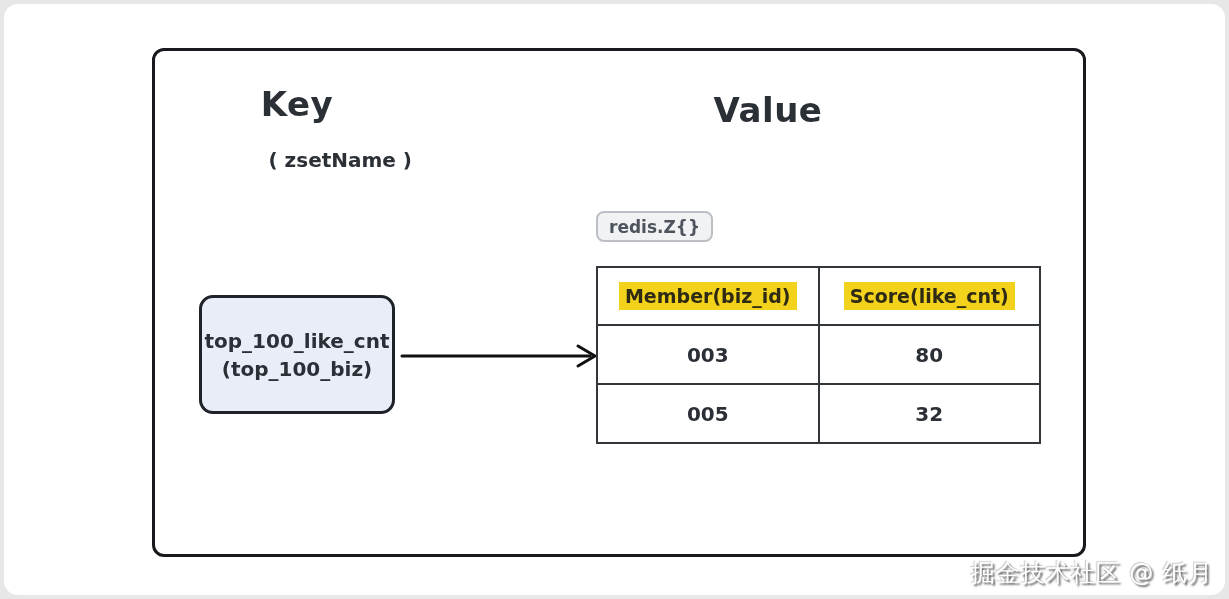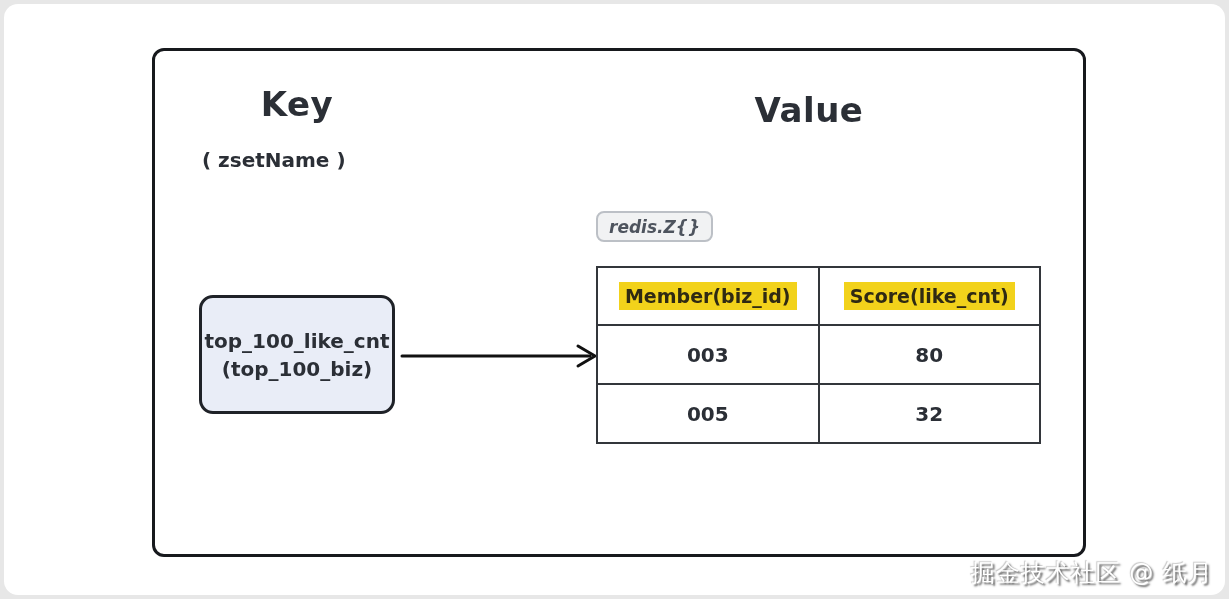--- a/index.html
+++ b/index.html
@@ -24,42 +24,41 @@
   }
   .heading {
     position: absolute;
     font-size: 34px;
     font-weight: bold;
     color: #2b2f36;
     text-align: center;
     letter-spacing: 0.5px;
   }
   .heading.key   { left: 198px; top: 80px; width: 190px; }
-  .heading.value { left: 705px; top: 86px; width: 200px; }
+  .heading.value { left: 664px; top: 86px; width: 200px; }
   .subtitle {
     position: absolute;
     left: 198px; top: 144px; width: 210px;
     font-size: 20px;
     font-weight: bold;
     color: #2b2f36;
-    text-align: left;
+    text-align: right;
   }
   .badge {
     position: absolute;
     left: 592px; top: 207px;
     height: 31px;
     padding: 0 11px;
     line-height: 29px;
     font-size: 17px;
     font-weight: bold;
     color: #4e545e;
     background: #f1f2f3;
     border: 2px solid #bcc0c6;
     border-radius: 8px;
-    font-style: italic;
   }
   .keybox {
     position: absolute;
     left: 195px; top: 291px; width: 196px; height: 119px;
     background: #e9edf7;
     border: 3px solid #1f2228;
     border-radius: 14px;
     display: flex;
     flex-direction: column;
     align-items: center;

